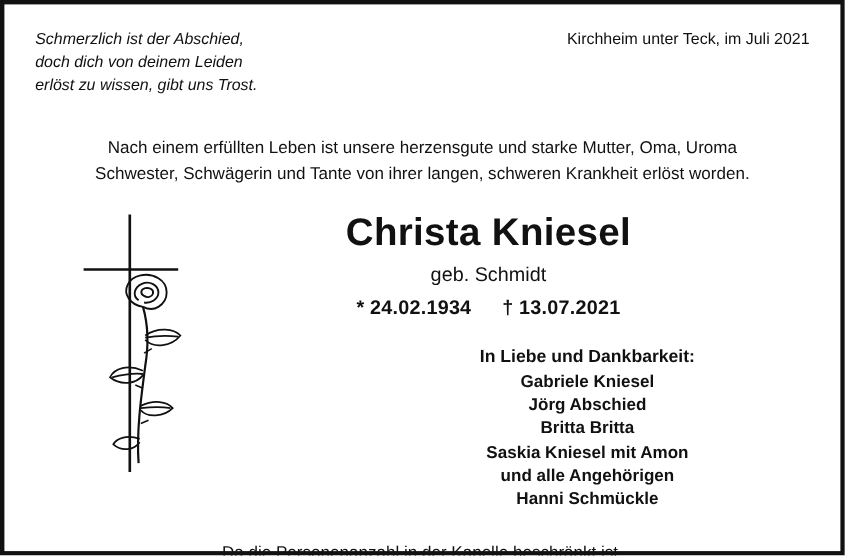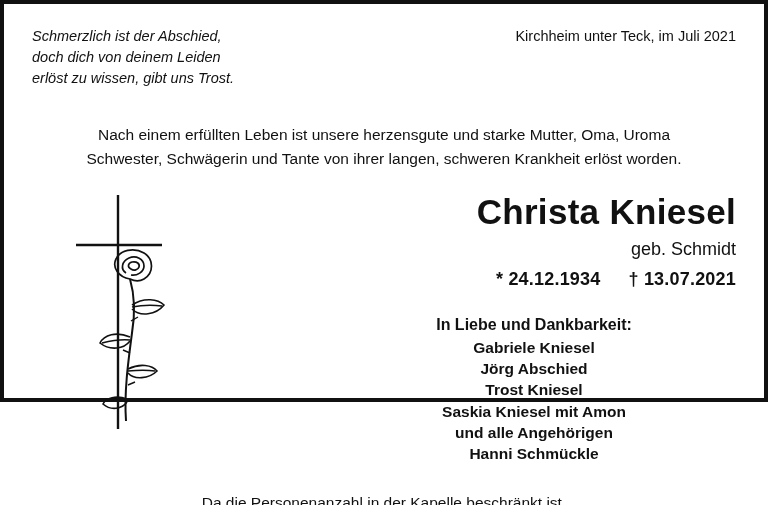--- a/index.html
+++ b/index.html
@@ -11,21 +11,21 @@
     width: 768px;
     height: 505px;
     font-family: "Liberation Sans", sans-serif;
     color: #111111;
     overflow: hidden;
   }
   .obituary {
     position: relative;
     box-sizing: border-box;
     width: 768px;
-    height: 402px;
+    height: 505px;
     border: 4px solid #111111;
     background: #ffffff;
     padding: 22px 28px 6px 28px;
   }
 
   
   .header {
     display: flex;
     justify-content: space-between;
     align-items: flex-start;
@@ -63,21 +63,21 @@
     min-height: 240px;
   }
   .cross-area {
     position: absolute;
     left: 22px;
     top: 0px;
     width: 150px;
     height: 240px;
   }
   .name-block {
-    text-align: right;
+    text-align: center;
     padding-left: 120px;
   }
   .deceased-name {
     font-size: 35px;
     font-weight: bold;
     letter-spacing: 0.3px;
     line-height: 1.1;
   }
   .born-name {
     margin-top: 7px;
@@ -167,28 +167,28 @@
           <line x1="77" y1="128" x2="84" y2="124"></line>
           <line x1="76" y1="160" x2="69" y2="157"></line>
           <line x1="74" y1="192" x2="81" y2="189"></line>
         </g>
       </svg>
     </div>
 
     <div class="name-block">
       <div class="deceased-name">Christa Kniesel</div>
       <div class="born-name">geb. Schmidt</div>
-      <div class="dates"><span>* 24.12.1934</span><span class="sep"></span><span>† 13.07.2021</span></div>
+      <div class="dates"><span>* 24.02.1934</span><span class="sep"></span><span>† 13.07.2021</span></div>
     </div>
 
     <div class="survivors">
       <div class="lead">In Liebe und Dankbarkeit:</div>
       <div class="person">Gabriele Kniesel</div>
       <div class="person">Jörg Abschied</div>
-      <div class="person">Trost Kniesel</div>
+      <div class="person">Britta Britta</div>
       <div class="person">Saskia Kniesel mit Amon</div>
       <div class="person">und alle Angehörigen</div>
       <div class="person">Hanni Schmückle</div>
     </div>
 
   </div>
 
   <div class="footer">Da die Personenanzahl in der Kapelle beschränkt ist,
 bitten wir um eine Anmeldung vorab per E-Mail: knieselchr@t-online.de</div>
 

